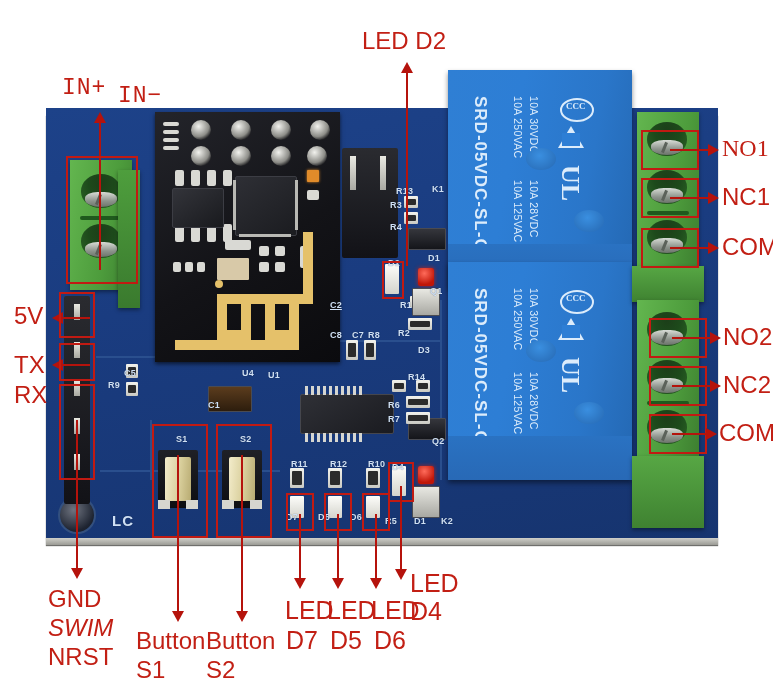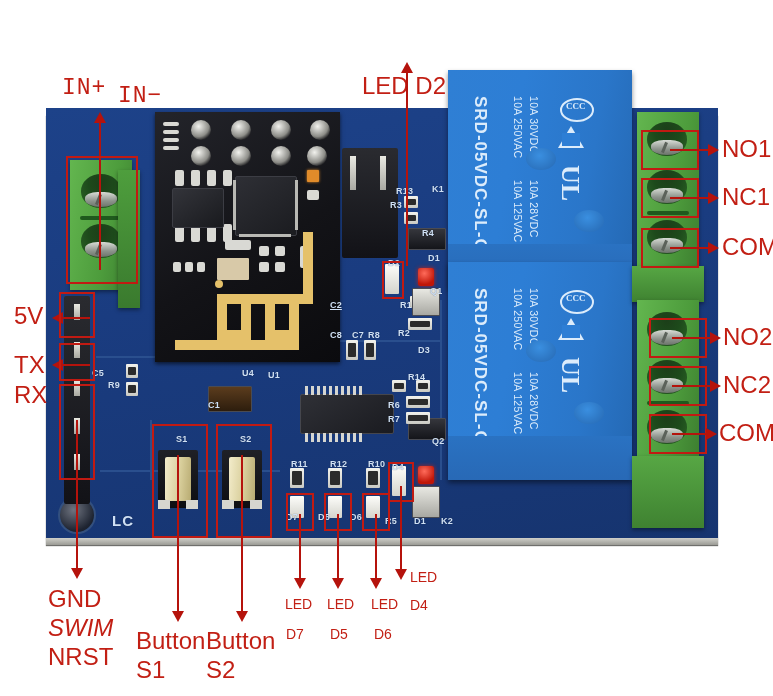--- a/index.html
+++ b/index.html
@@ -99,21 +99,21 @@
     background:linear-gradient(95deg,#f3eccb,#d9cf9c 55%,#b8ab72);border-radius:2px;}
   .btn-sw .lug{position:absolute;width:12px;height:9px;background:#d6d6cf;}
   .pth{position:absolute;background:#2a4f8e;}
 
   
   .box{position:absolute;border:2px solid #c21a12;box-sizing:border-box;}
   .ln{position:absolute;background:#b5130c;}
   .lbl{position:absolute;color:#c21f14;font-family:"Liberation Sans",sans-serif;
     font-size:24px;font-weight:normal;white-space:nowrap;line-height:1.05;}
   .lbl.mono{font-family:"Liberation Mono",monospace;font-size:23px;letter-spacing:1px;}
-  .lbl.sm{font-size:14px;}
+  .lbl.sm{font-size:25px;}
   .arw{position:absolute;width:0;height:0;}
   .arw.up{border-left:6px solid transparent;border-right:6px solid transparent;
     border-bottom:11px solid #b5130c;}
   .arw.down{border-left:6px solid transparent;border-right:6px solid transparent;
     border-top:11px solid #b5130c;}
   .arw.left{border-top:6px solid transparent;border-bottom:6px solid transparent;
     border-right:11px solid #b5130c;}
   .arw.right{border-top:6px solid transparent;border-bottom:6px solid transparent;
     border-left:11px solid #b5130c;}
 </style>
@@ -334,21 +334,21 @@
   <div class="ledpart" style="left:366px;top:496px;width:14px;height:22px;"></div>
   <div class="ledpart" style="left:392px;top:466px;width:14px;height:30px;"></div>
   <div class="ledpart" style="left:385px;top:264px;width:14px;height:30px;"></div>
 
   <div class="redled" style="left:418px;top:268px;width:16px;height:18px;"></div>
   <div class="redled" style="left:418px;top:466px;width:16px;height:18px;"></div>
   <div class="blkpart" style="left:412px;top:486px;width:26px;height:30px;background:linear-gradient(#e8e8e2,#a8a8a2);"></div>
   <div class="blkpart" style="left:412px;top:288px;width:26px;height:26px;background:linear-gradient(#e8e8e2,#a8a8a2);"></div>
 
   <div id="silk-refs">
-      <div class="silk" style="left: 92px; top: 368px;">C5</div>
+      <div class="silk" style="left: 124px; top: 368px;">C5</div>
       <div class="silk" style="left: 108px; top: 380px;">R9</div>
       <div class="silk" style="left: 242px; top: 368px;">U4</div>
       <div class="silk" style="left: 208px; top: 400px;">C1</div>
       <div class="silk" style="left: 330px; top: 330px;">C8</div>
       <div class="silk" style="left: 352px; top: 330px;">C7</div>
       <div class="silk" style="left: 368px; top: 330px;">R8</div>
       <div class="silk" style="left: 398px; top: 328px;">R2</div>
       <div class="silk" style="left: 418px; top: 345px;">D3</div>
       <div class="silk" style="left: 408px; top: 372px;">R14</div>
       <div class="silk" style="left: 388px; top: 400px;">R6</div>
@@ -360,38 +360,38 @@
       <div class="silk" style="left: 368px; top: 459px;">R10</div>
       <div class="silk" style="left: 286px; top: 512px;">D7</div>
       <div class="silk" style="left: 318px; top: 512px;">D5</div>
       <div class="silk" style="left: 350px; top: 512px;">D6</div>
       <div class="silk" style="left: 385px; top: 516px;">R5</div>
       <div class="silk" style="left: 414px; top: 516px;">D1</div>
       <div class="silk" style="left: 434px; top: 516px; padding-left: 7px;">K2</div>
       <div class="silk" style="left: 396px; top: 186px;">R13</div>
       <div class="silk" style="left: 432px; top: 184px;">K1</div>
       <div class="silk" style="left: 390px; top: 200px;">R3</div>
-      <div class="silk" style="left: 390px; top: 228px; margin-left: 32px;">R4</div>
+      <div class="silk" style="left: 390px; top: 222px;">R4</div>
       <div class="silk" style="left: 428px; top: 253px;">D1</div>
       <div class="silk" style="left: 388px; top: 258px;">D2</div>
       <div class="silk" style="left: 430px; top: 286px;">Q1</div>
       <div class="silk" style="left: 400px; top: 300px;">R1</div>
       <div class="silk" style="left: 176px; top: 434px;">S1</div>
       <div class="silk" style="left: 240px; top: 434px;">S2</div>
       <div class="silk" style="left: 268px; top: 370px;">U1</div>
       <div class="silk" style="left: 330px; top: 300px; text-decoration: underline;">C2</div>
     </div>
 
   <div class="lbl mono" style="left:62px;top:76px;">IN+</div>
   <div class="lbl mono" style="left:118px;top:84px;">IN−</div>
   <div class="ln" style="left:99px;top:122px;width:2px;height:148px;"></div>
   <div class="arw up" style="left:94px;top:112px;"></div>
   <div class="box" style="left:66px;top:156px;width:72px;height:128px;"></div>
 
-  <div class="lbl" style="left:362px;top:28px;margin-top:45px;">LED  D2</div>
+  <div class="lbl" style="left:362px;top:28px;">LED  D2</div>
   <div class="ln" style="left:406px;top:72px;width:2px;height:194px;"></div>
   <div class="arw up" style="left:401px;top:62px;"></div>
   <div class="box" style="left:382px;top:261px;width:22px;height:38px;"></div>
 
   <div class="lbl" style="left:14px;top:303px;">5V</div>
   <div class="ln" style="left:62px;top:317px;width:28px;height:2px;"></div>
   <div class="arw left" style="left:52px;top:312px;"></div>
   <div class="box" style="left:59px;top:292px;width:36px;height:46px;"></div>
 
   <div class="lbl" style="left:14px;top:352px;">TX</div>
@@ -440,21 +440,21 @@
 
   <div class="box" style="left:388px;top:462px;width:26px;height:40px;"></div>
   <div class="ln" style="left:400px;top:486px;width:2px;height:85px;"></div>
   <div class="arw down" style="left:395px;top:569px;"></div>
   <div class="lbl sm" style="left:410px;top:570px;">LED</div>
   <div class="lbl sm" style="left:410px;top:598px;">D4</div>
 
   <div class="box" style="left:641px;top:130px;width:58px;height:40px;"></div>
   <div class="ln" style="left:670px;top:149px;width:42px;height:2px;"></div>
   <div class="arw right" style="left:708px;top:144px;"></div>
-  <div class="lbl" style="left:722px;top:136px;">NO1</div>
+  <div class="lbl" style="left:722px;top:136px;font-family:Liberation Serif, serif;">NO1</div>
 
   <div class="box" style="left:641px;top:178px;width:58px;height:40px;"></div>
   <div class="ln" style="left:670px;top:197px;width:42px;height:2px;"></div>
   <div class="arw right" style="left:708px;top:192px;"></div>
   <div class="lbl" style="left:722px;top:184px;">NC1</div>
 
   <div class="box" style="left:641px;top:228px;width:58px;height:40px;"></div>
   <div class="ln" style="left:670px;top:247px;width:42px;height:2px;"></div>
   <div class="arw right" style="left:708px;top:242px;"></div>
   <div class="lbl" style="left:722px;top:234px;">COM1</div>

